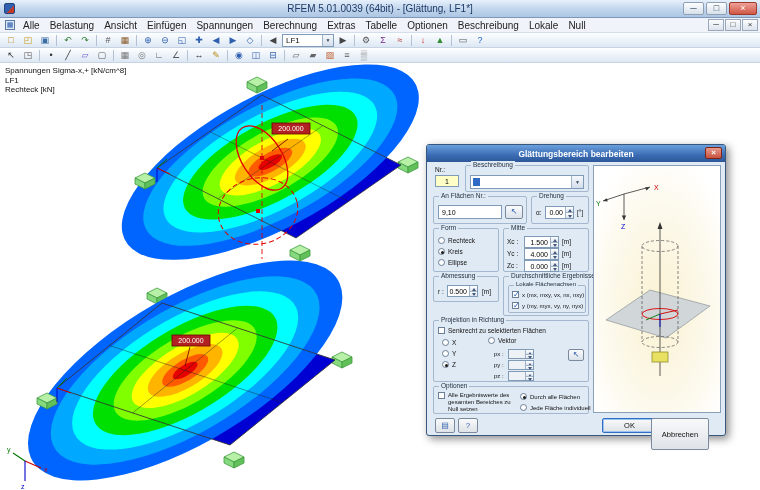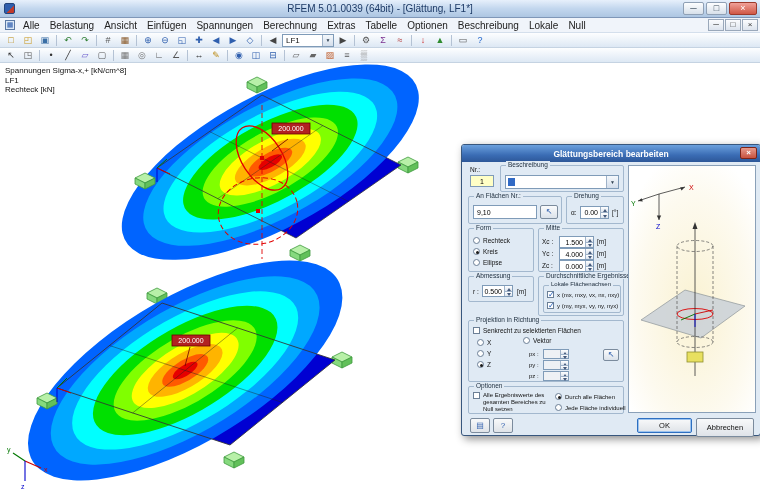--- a/index.html
+++ b/index.html
@@ -38,21 +38,21 @@
     border-left:1px solid #9fb2c8; font-size:5px; line-height:11px; text-align:center; color:#345; }
 
   
   .canvas { position:absolute; left:0; top:63px; width:760px; height:427px; background:#fff; }
   .legend { position:absolute; left:5px; top:3px; font-size:8px; line-height:9.5px; color:#111; z-index:2; }
   svg.model { position:absolute; left:0; top:0; }
 
   
   .dialog { position:absolute; left:426px; top:81px; width:300px; height:292px;
     background:#e0eaf4; border:1px solid #38577e; border-radius:3px;
-    box-shadow:3px 3px 9px rgba(0,0,0,.45); z-index:5; font-size:7px;margin-left:35px; }
+    box-shadow:3px 3px 9px rgba(0,0,0,.45); z-index:5; font-size:7px; }
   .dlg-title { position:relative; height:17px; border-radius:2px 2px 0 0;
     background:linear-gradient(#6ba0dd,#3a6cb4 60%,#2d5798);
     color:#fff; font-size:8.5px; font-weight:bold; display:flex; align-items:center; justify-content:center; }
   .dlg-close { position:absolute; right:3px; top:2px; width:17px; height:12px;
     background:linear-gradient(#e79a8c,#c8523f); border:1px solid #7e2417; border-radius:2px;
     color:#fff; font-size:8px; line-height:10px; text-align:center; }
   .dlg-body { position:absolute; left:0; top:17px; right:0; bottom:0; }
 
   .grp { position:absolute; border:1px solid #a3b8ce; border-radius:2px; }
   .grp-label { position:absolute; top:-5px; left:5px; background:#e0eaf4; padding:0 2px;
@@ -526,17 +526,17 @@
               <line x1="66" y1="148" x2="52" y2="154" stroke="#007700" stroke-width="0.9"></line>
               <line x1="66" y1="148" x2="66" y2="161" stroke="#0000cc" stroke-width="0.9"></line>
             </g>
             <rect x="58" y="186" width="16" height="10" fill="#e8e060" stroke="#909030" stroke-width="0.8"></rect>
           </svg>
         </div>
 
         <span class="btn sq" style="left:8px;top:256px;width:20px;height:15px">▤</span>
         <span class="btn sq" style="left:31px;top:256px;width:20px;height:15px">?</span>
         <span class="btn default" style="left:175px;top:256px;width:55px;height:15px">OK</span>
-        <span class="btn" style="left:234px;top:256px;width:58px;height:19px">Abbrechen</span>
+        <span class="btn" style="left:224px;top:256px;width:58px;height:32px">Abbrechen</span>
       </div>
     </div>
   </div>
 </div>
 
 </body></html>

